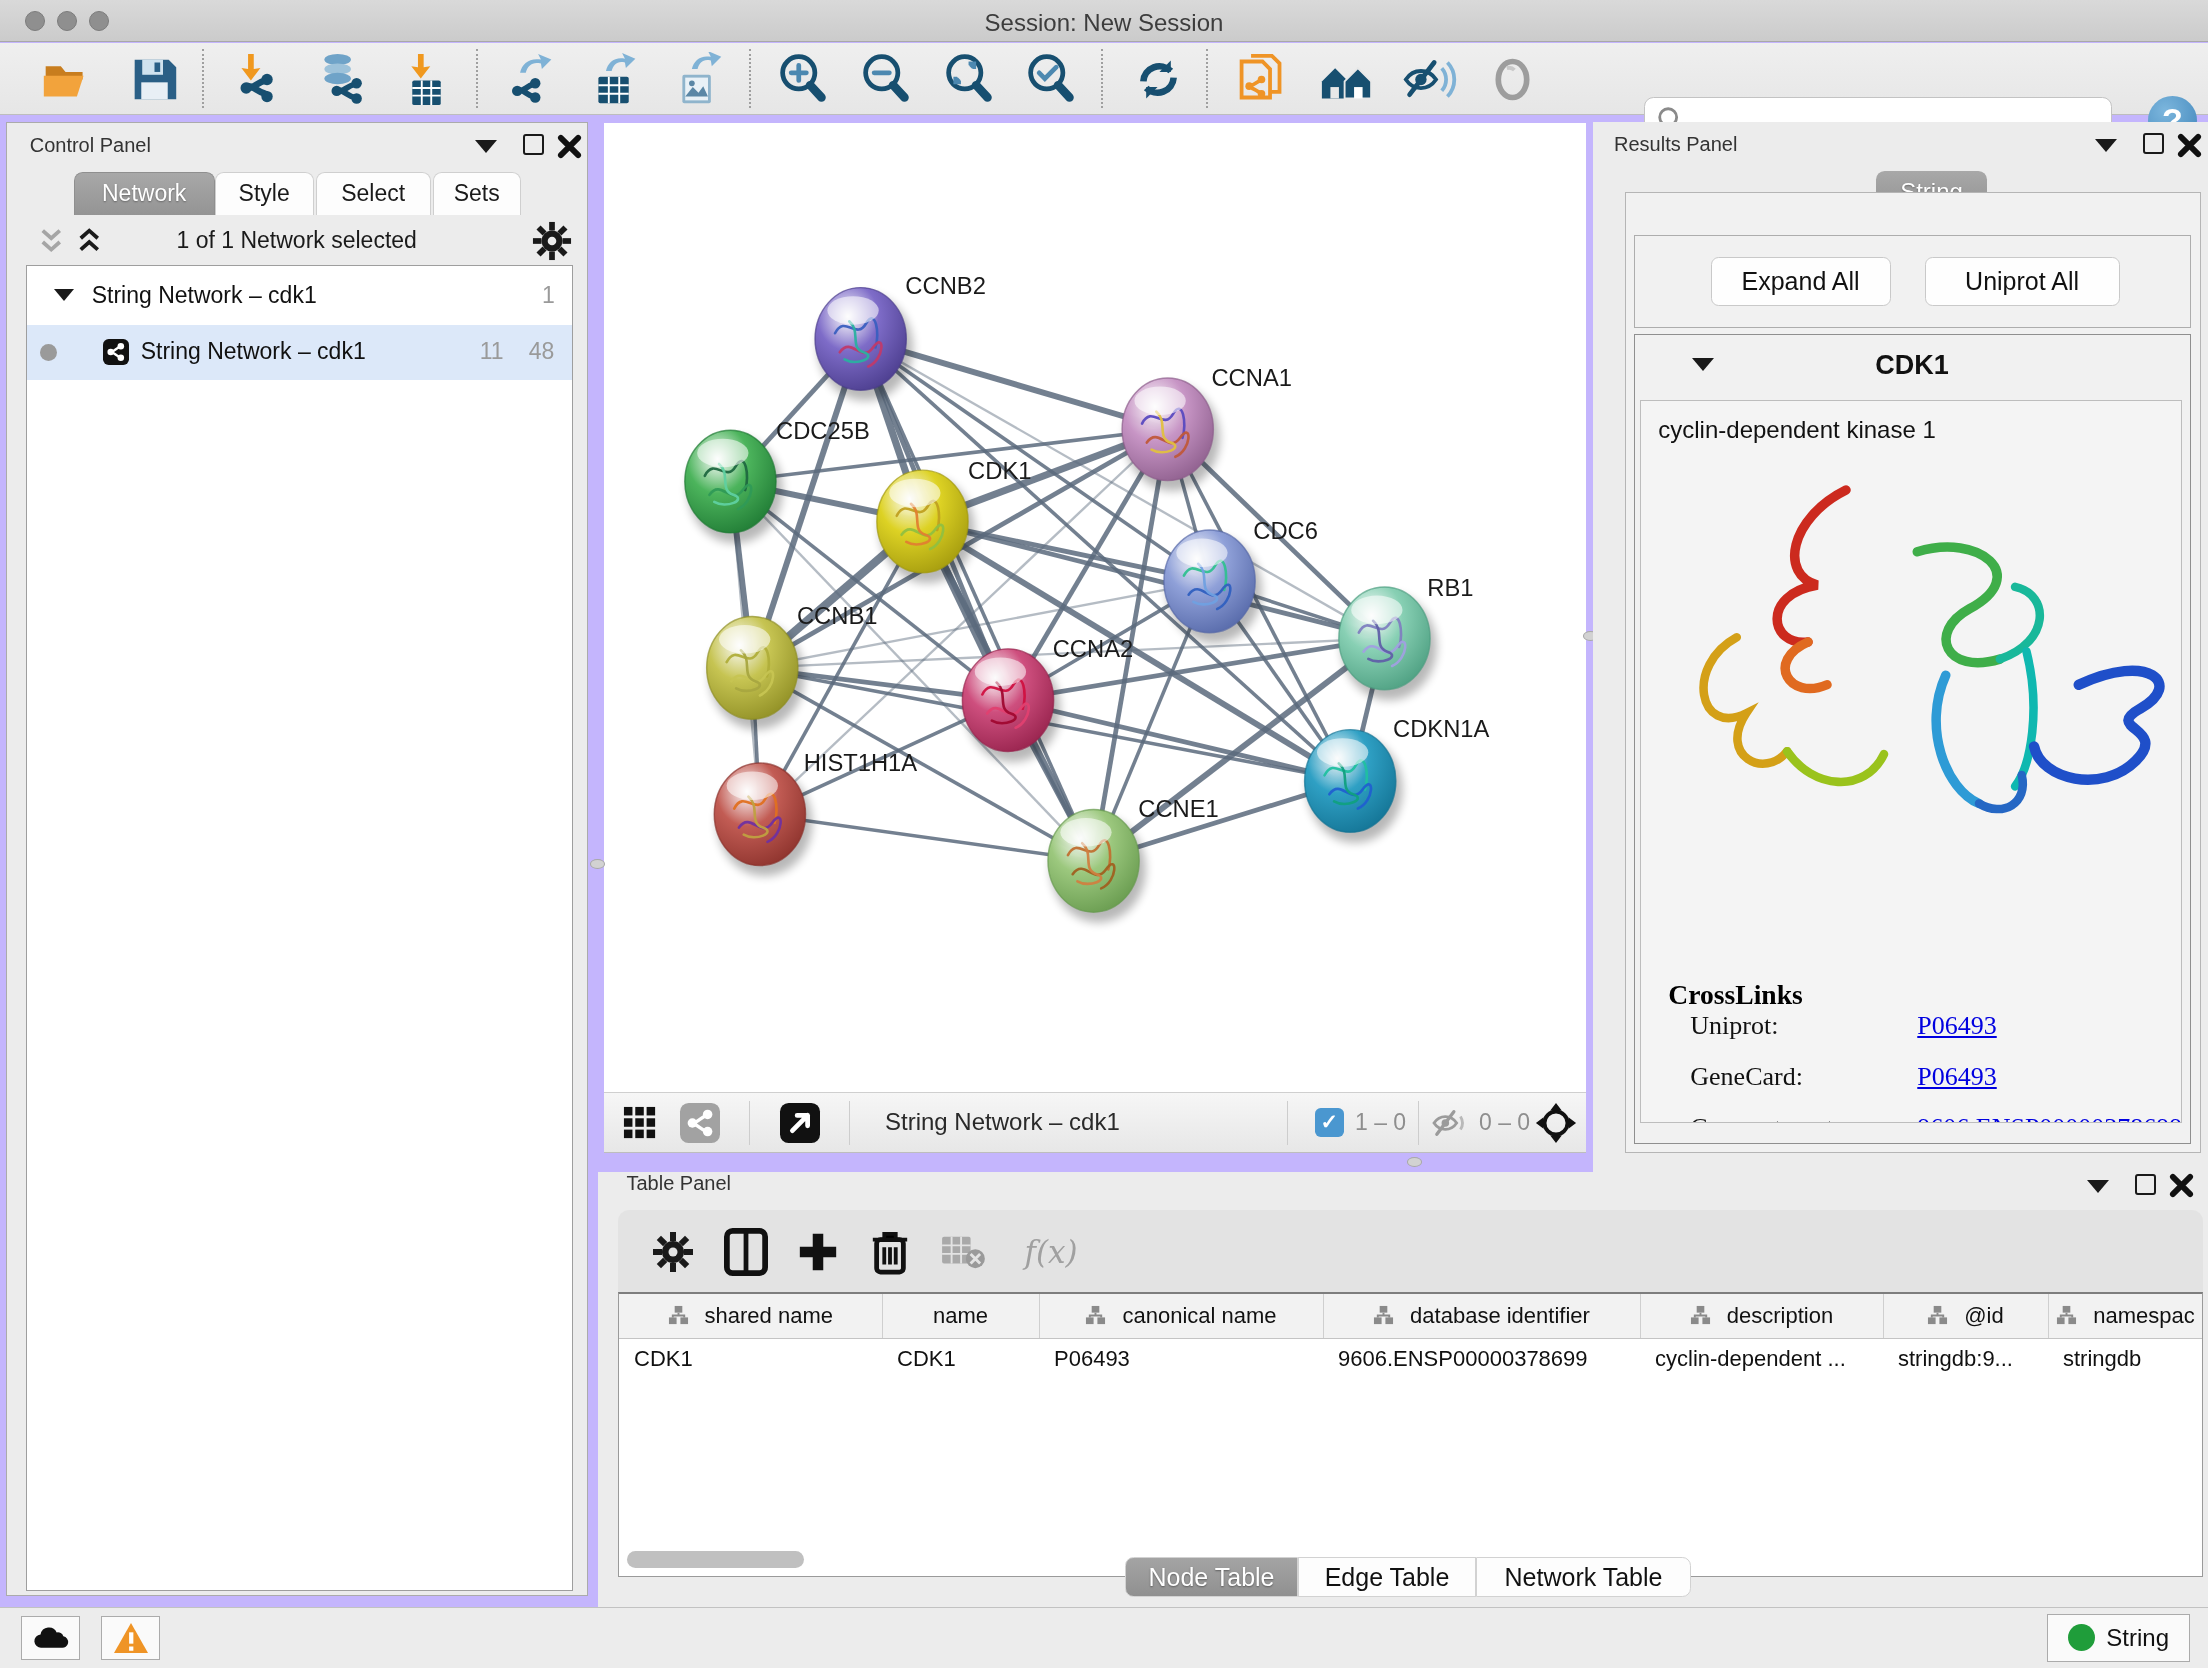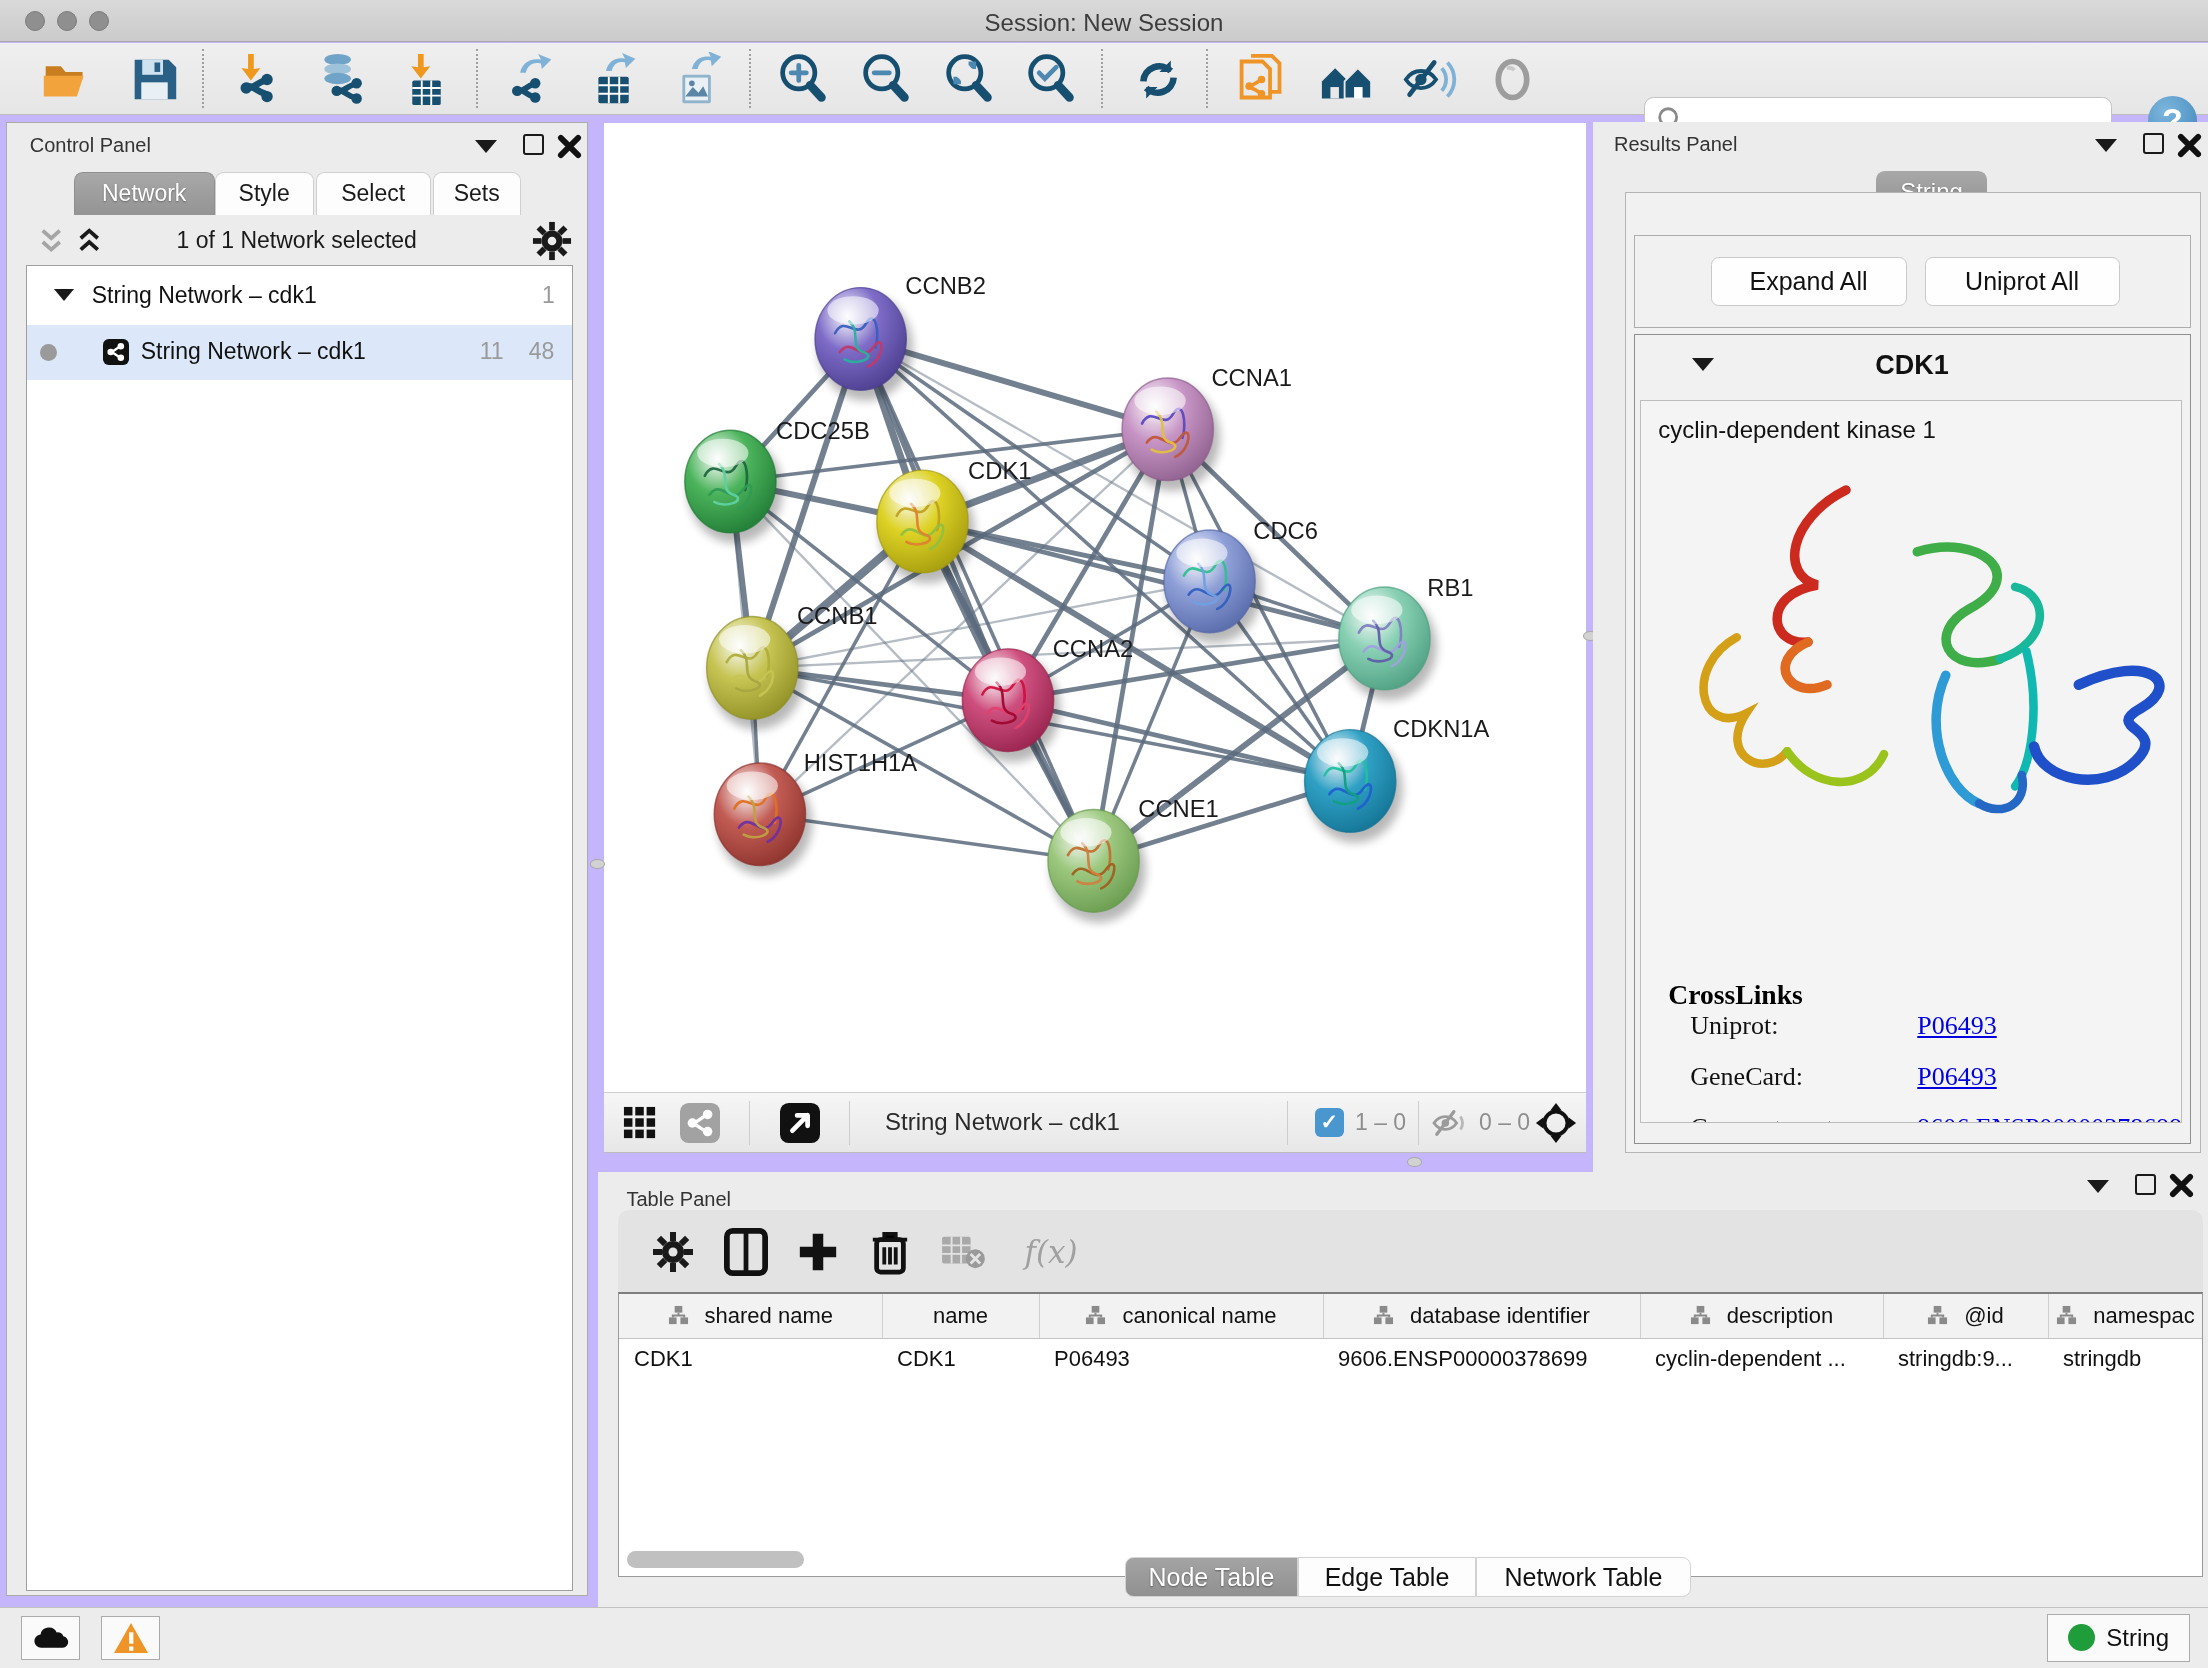--- a/index.html
+++ b/index.html
@@ -621,21 +621,21 @@
     <div style="position:absolute;left:21px;top:11.4px" class="panel-title">Results Panel</div>
     <div class="ph-caret" style="position:absolute;left:502px;top:17px"></div>
     <div class="ph-restore" style="position:absolute;left:550px;top:11.4px"></div>
     <svg width="25" height="25" style="position:absolute;left:584px;top:10.5px" viewBox="0 0 26 26">
       <path d="M4 4 L22 22 M22 4 L4 22" stroke="#111" stroke-width="6" stroke-linecap="round"></path>
     </svg>
     <div id="rp-tab">String</div>
 
     <div id="rp-outer">
       <div id="rp-btnrow">
-        <div class="rp-btn" style="left:76px;width:196px;line-height:46px">Expand All</div>
+        <div class="rp-btn" style="left:76px;width:180px;line-height:46px">Expand All</div>
         <div class="rp-btn" style="left:290px;width:195px;line-height:46px">Uniprot All</div>
       </div>
 
       <div id="gene-box">
         <div id="gene-head">
           <div class="ph-caret" style="position:absolute;left:57px;top:23px"></div>
           <div id="gene-name">CDK1</div>
         </div>
         <div id="gene-inner">
           <div id="gene-desc">cyclin-dependent kinase 1</div>
@@ -671,21 +671,21 @@
                   <span class="cl-link">9606.ENSP00000378699</span>
                 </div>
               </div>
           </div>
         </div>
       </div>
     </div>
   </div>
 
   <div id="table-panel">
-    <div style="position:absolute;left:28.5px;top:16px" class="panel-title">Table Panel</div>
+    <div style="position:absolute;left:28.5px;top:0px" class="panel-title">Table Panel</div>
     <div class="ph-caret" style="position:absolute;left:1489px;top:7.6px"></div>
     <div class="ph-restore" style="position:absolute;left:1537px;top:1.9px"></div>
     <svg width="25" height="25" style="position:absolute;left:1571px;top:1px" viewBox="0 0 26 26">
       <path d="M4 4 L22 22 M22 4 L4 22" stroke="#111" stroke-width="6" stroke-linecap="round"></path>
     </svg>
 
     <div id="tp-toolbar">
       <div class="tpicon" style="left:28.5px">
         <svg width="42" height="42" viewBox="0 0 42 42">
           <g fill="#1a1a1a">

